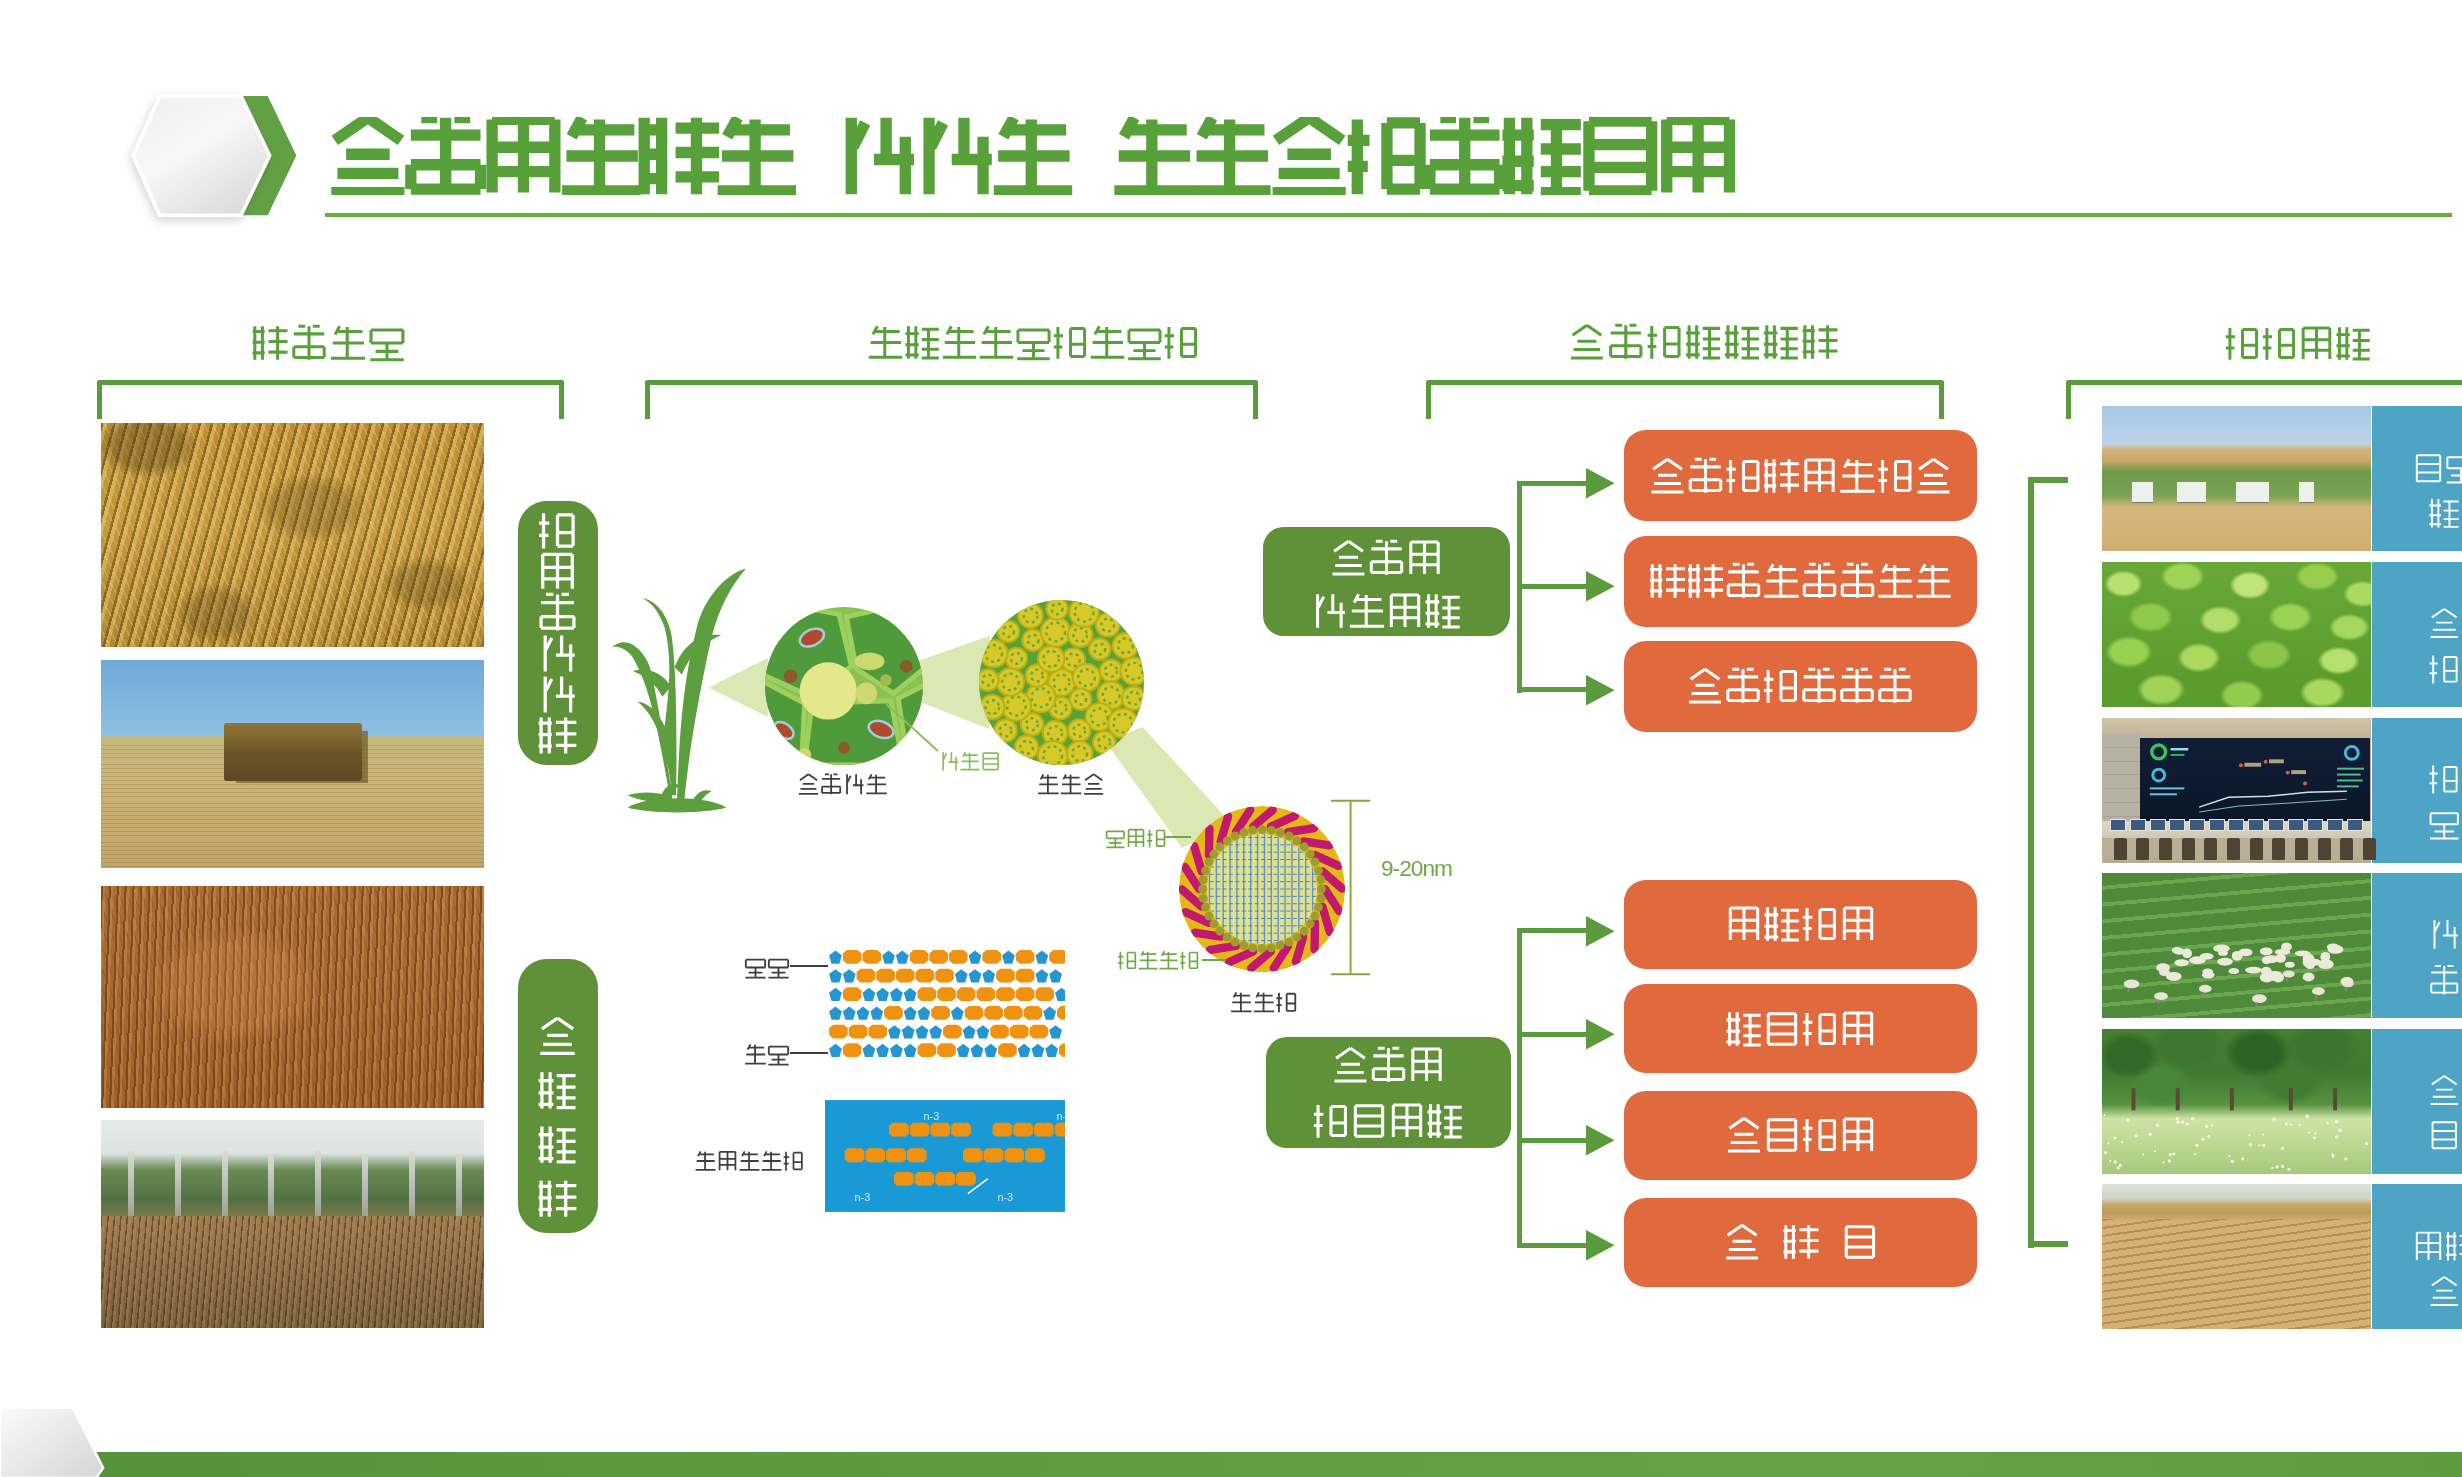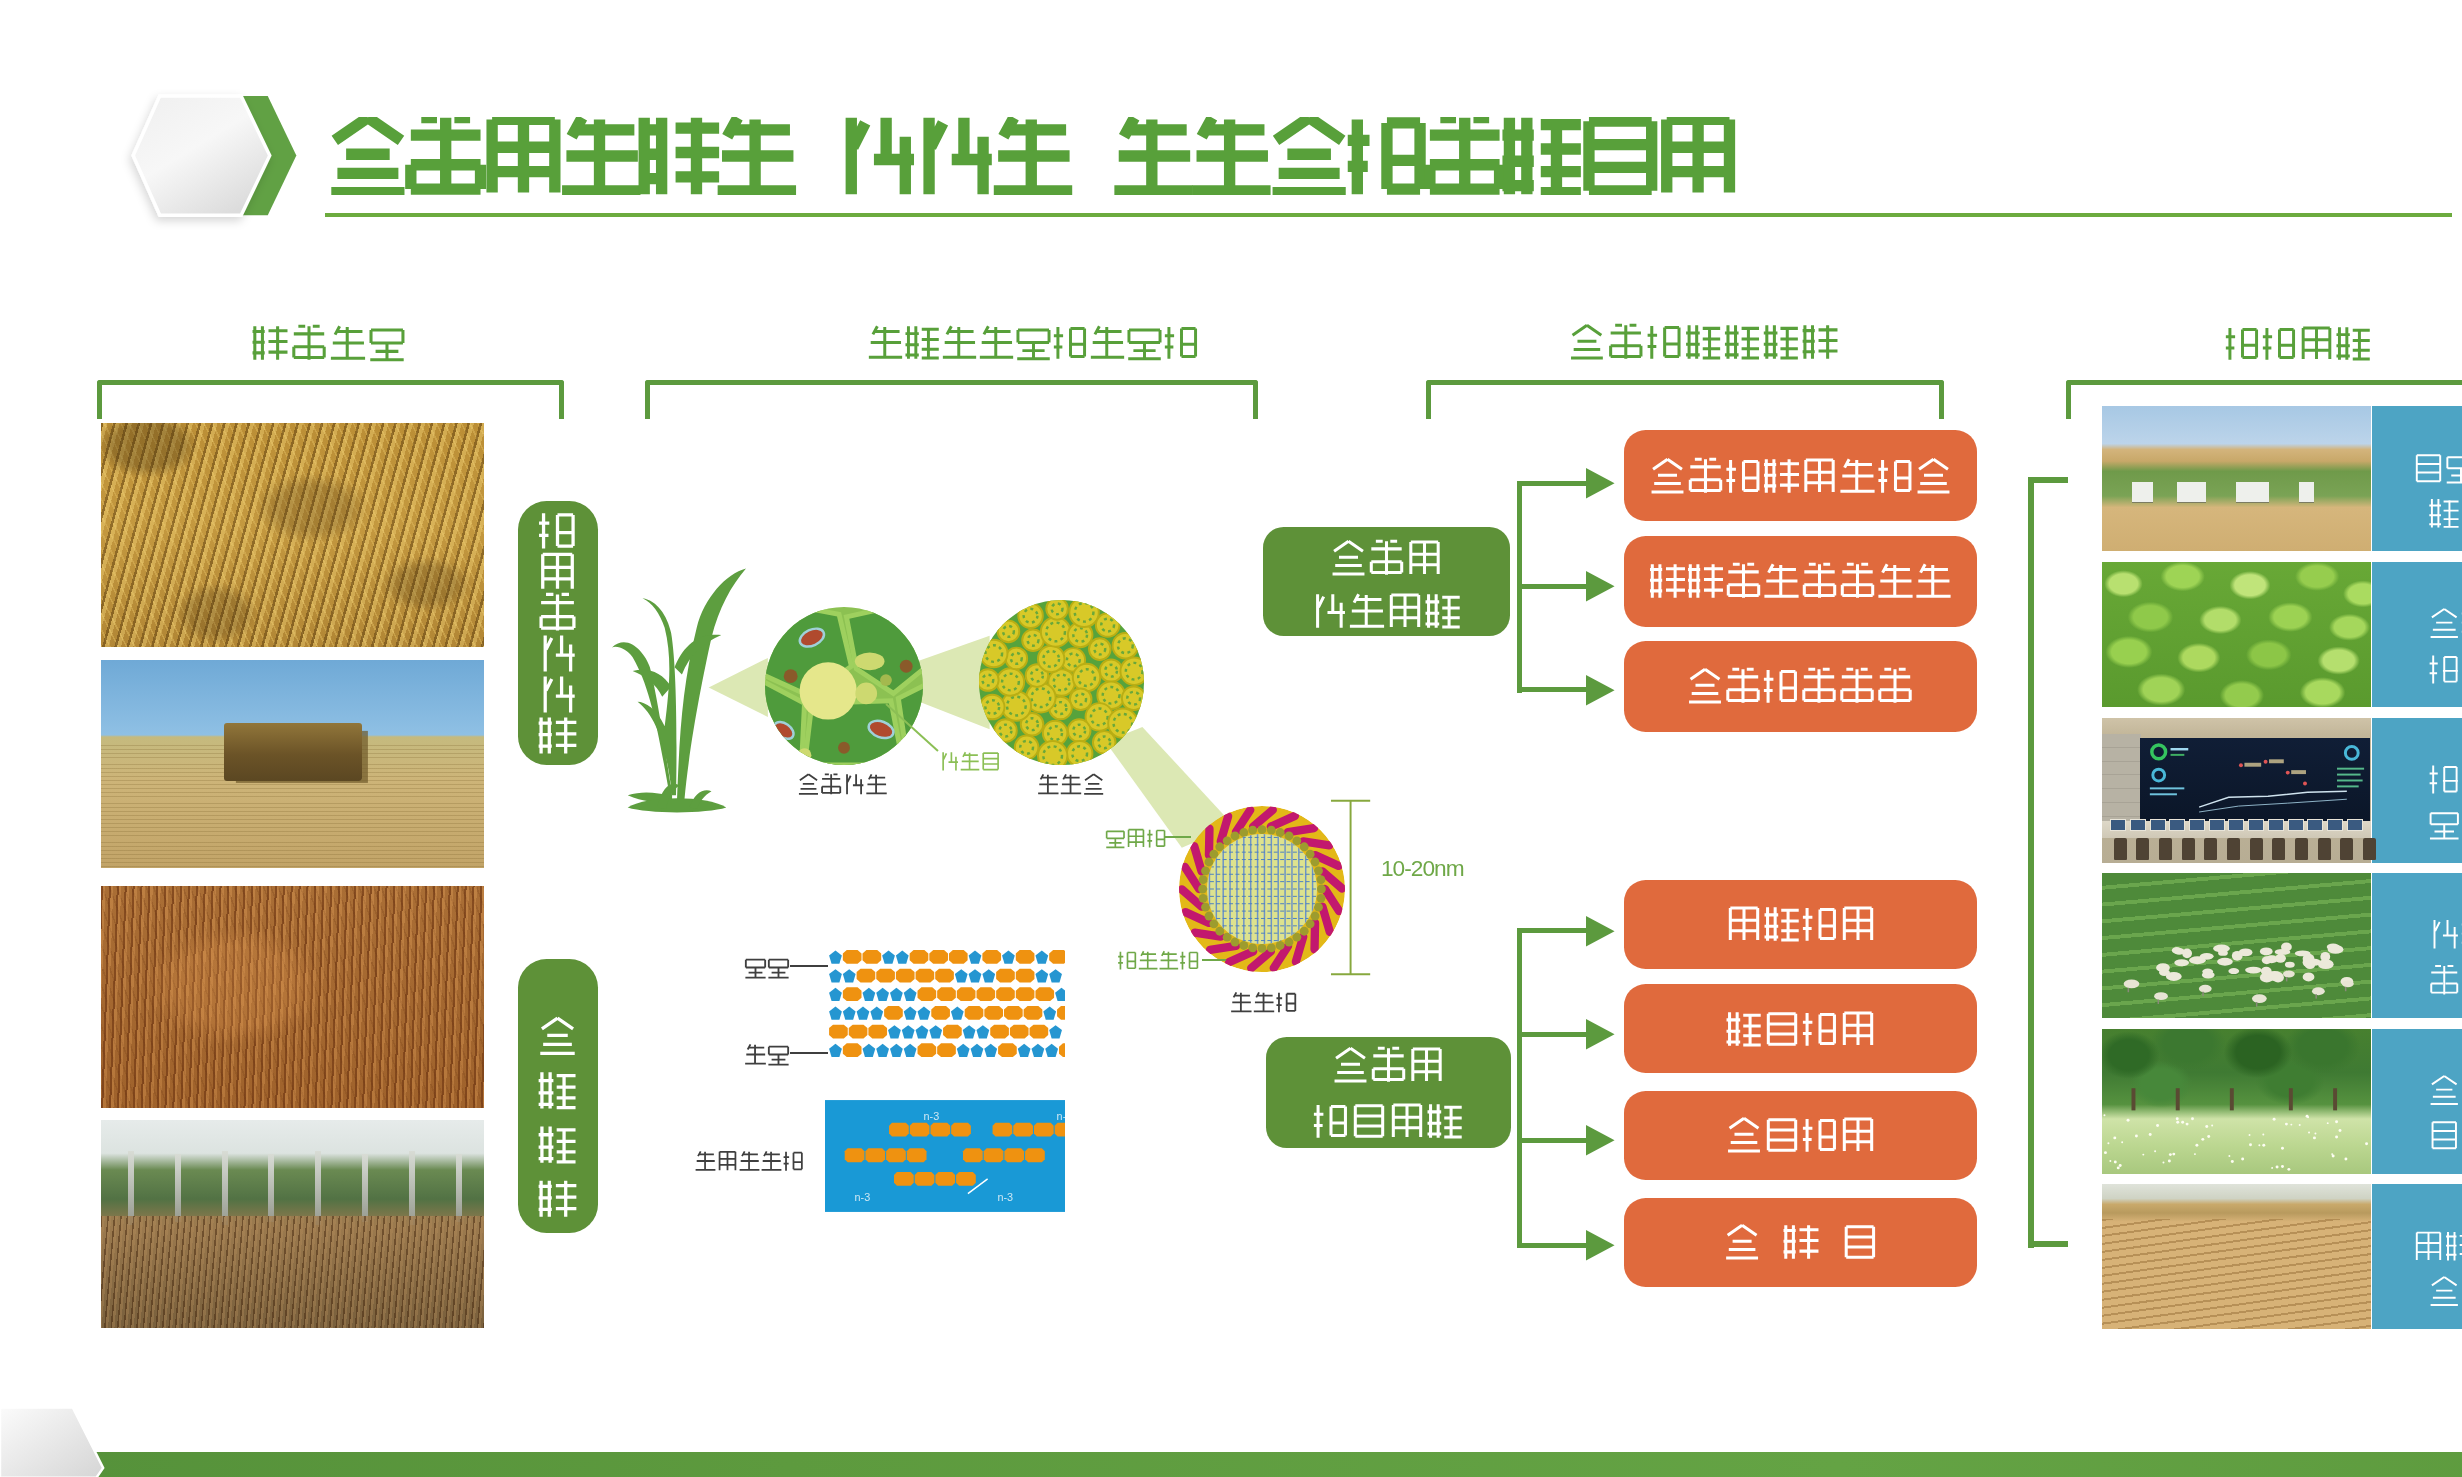--- a/index.html
+++ b/index.html
@@ -477,21 +477,21 @@
 <svg style="position:absolute;left:1230px;top:991px;color:#3f3f3f" width="68" height="22.7" viewBox="0 0 300.0 100">
     <use href="#gAn" x="0.0" y="-0.0" width="100" height="100"></use>
     <use href="#gAn" x="100.0" y="-0.0" width="100" height="100"></use>
     <use href="#gCn" x="200.0" y="-0.0" width="100" height="100"></use>
   </svg>
 <svg class="abs" style="left:1330px;top:799px" width="49" height="177" viewBox="0 0 100 360">
 <line x1="42" y1="3" x2="42" y2="357" stroke="#87a83e" stroke-width="4"></line>
 <line x1="2" y1="3" x2="82" y2="3" stroke="#87a83e" stroke-width="4"></line>
 <line x1="2" y1="357" x2="82" y2="357" stroke="#87a83e" stroke-width="4"></line>
   </svg>
-<div class="abs" style="left:1381px;top:855px;width:148px;height:27.6px;color:#6fa848;font-size:22.7px;letter-spacing:-1px;font-family:'Liberation Sans',sans-serif;line-height:27.6px;">10-20nm</div>
+<div class="abs" style="left:1381px;top:855px;width:148px;height:27.6px;color:#6fa848;font-size:22.7px;letter-spacing:-1px;font-family:'Liberation Sans',sans-serif;line-height:27.6px;">9-20nm</div>
 <svg style="position:absolute;left:744px;top:956px;color:#3f3f3f" width="46" height="23" viewBox="0 0 200.0 100">
     <use href="#gIn" x="0.0" y="-0.0" width="100" height="100"></use>
     <use href="#gIn" x="100.0" y="-0.0" width="100" height="100"></use>
   </svg>
 <div class="abs" style="left:790px;top:965px;width:38px;height:2px;background:#3f3f3f;"></div>
 <svg style="position:absolute;left:744px;top:1043px;color:#3f3f3f" width="46" height="23" viewBox="0 0 200.0 100">
     <use href="#gAn" x="0.0" y="-0.0" width="100" height="100"></use>
     <use href="#gIn" x="100.0" y="-0.0" width="100" height="100"></use>
   </svg>
 <div class="abs" style="left:790px;top:1052px;width:38px;height:2px;background:#3f3f3f;"></div>

